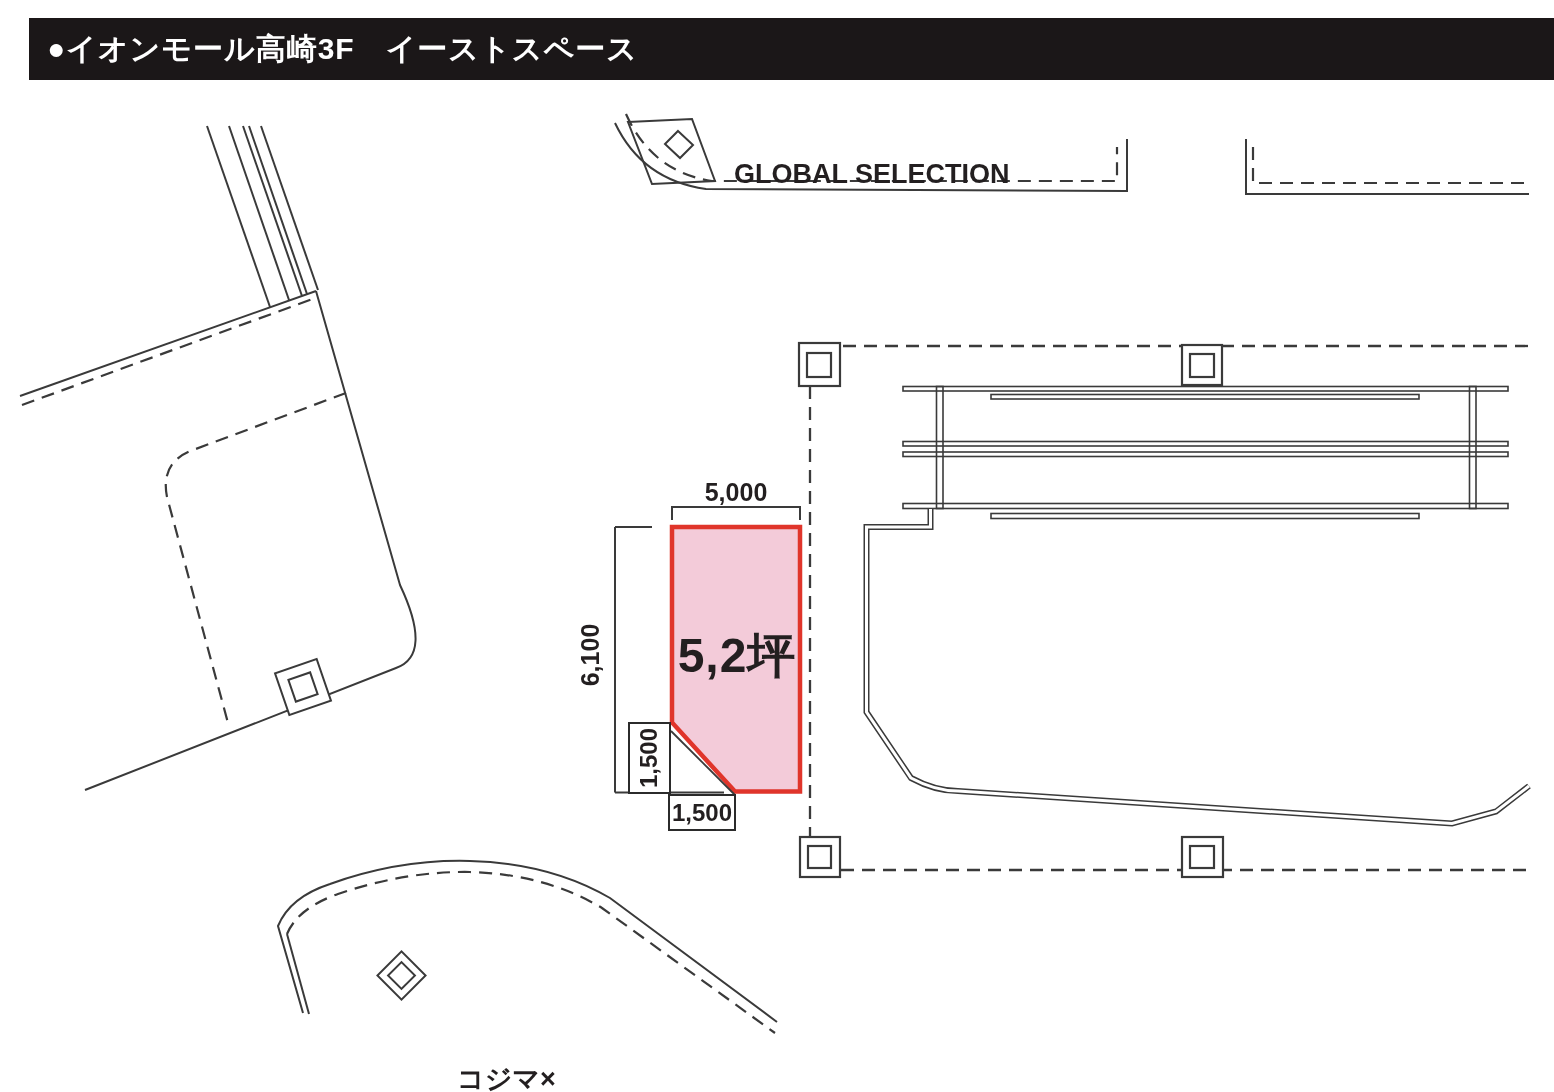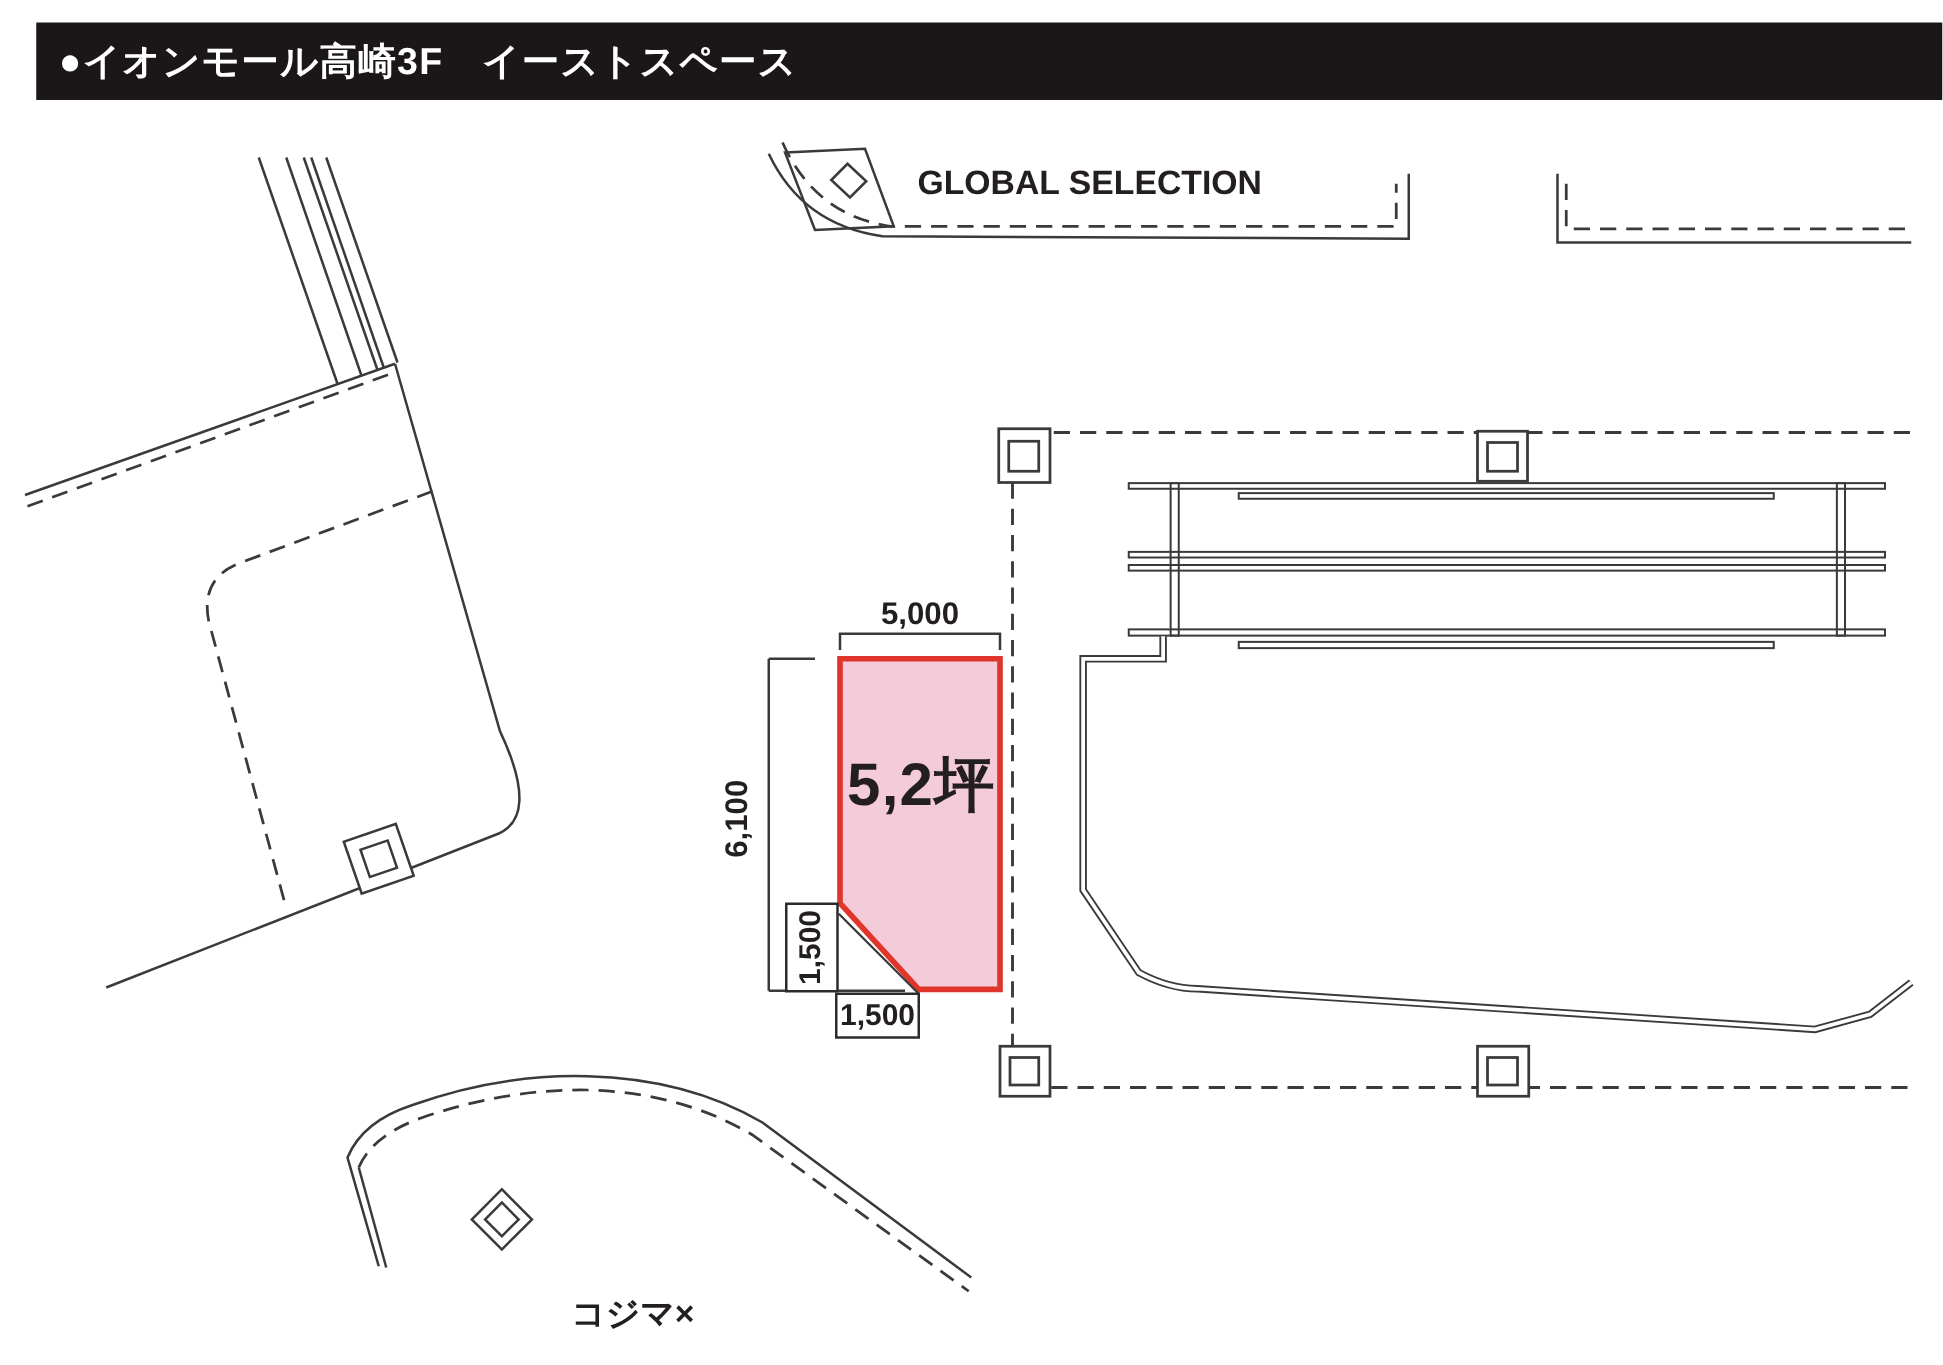--- a/index.html
+++ b/index.html
@@ -15,21 +15,21 @@
   .hdr-title{
     color:#ffffff;font-size:30px;font-weight:bold;margin-left:18px;letter-spacing:1px;
     white-space:pre;
   }
   .lbl{position:absolute;font-weight:bold;white-space:pre;}
   .lbl-center{transform:translate(-50%,-50%);}
   .lbl-vert{transform:translate(-50%,-50%) rotate(-90deg);}
   .dim{font-size:25px;}
   .dim-sm{font-size:24px;}
   .area-label{font-size:48px;letter-spacing:1px;}
-  .shop-label{font-size:27px;}
+  .shop-label{font-size:27px;margin-top:28px;}
   .shop-label-2line{line-height:35px;}
 </style>
 </head>
 <body>
 
 <div id="stage">
 
   <div class="hdr">
     <div class="hdr-title">●イオンモール高崎3F　イーストスペース</div>
   </div>
@@ -147,20 +147,20 @@
   <div class="lbl shop-label" style="left:734px;top:131px;">GLOBAL SELECTION</div>
 
   <div class="lbl lbl-center dim" style="left:736px;top:492px;">5,000</div>
 
   <div class="lbl lbl-vert dim" style="left:590px;top:655px;">6,100</div>
 
   <div class="lbl lbl-vert dim-sm" style="left:649px;top:758px;">1,500</div>
 
   <div class="lbl lbl-center dim-sm" style="left:702px;top:813px;">1,500</div>
 
-  <div class="lbl lbl-center area-label" style="left:737px;top:628px;text-align:center;">5,2坪</div>
+  <div class="lbl lbl-center area-label" style="left:737px;top:656px;text-align:center;">5,2坪</div>
 
   <div class="lbl shop-label shop-label-2line" style="left:457px;top:964px;">
     <div>コジマ×</div>
     
   </div>
 
 </div>
 
 </body></html>

